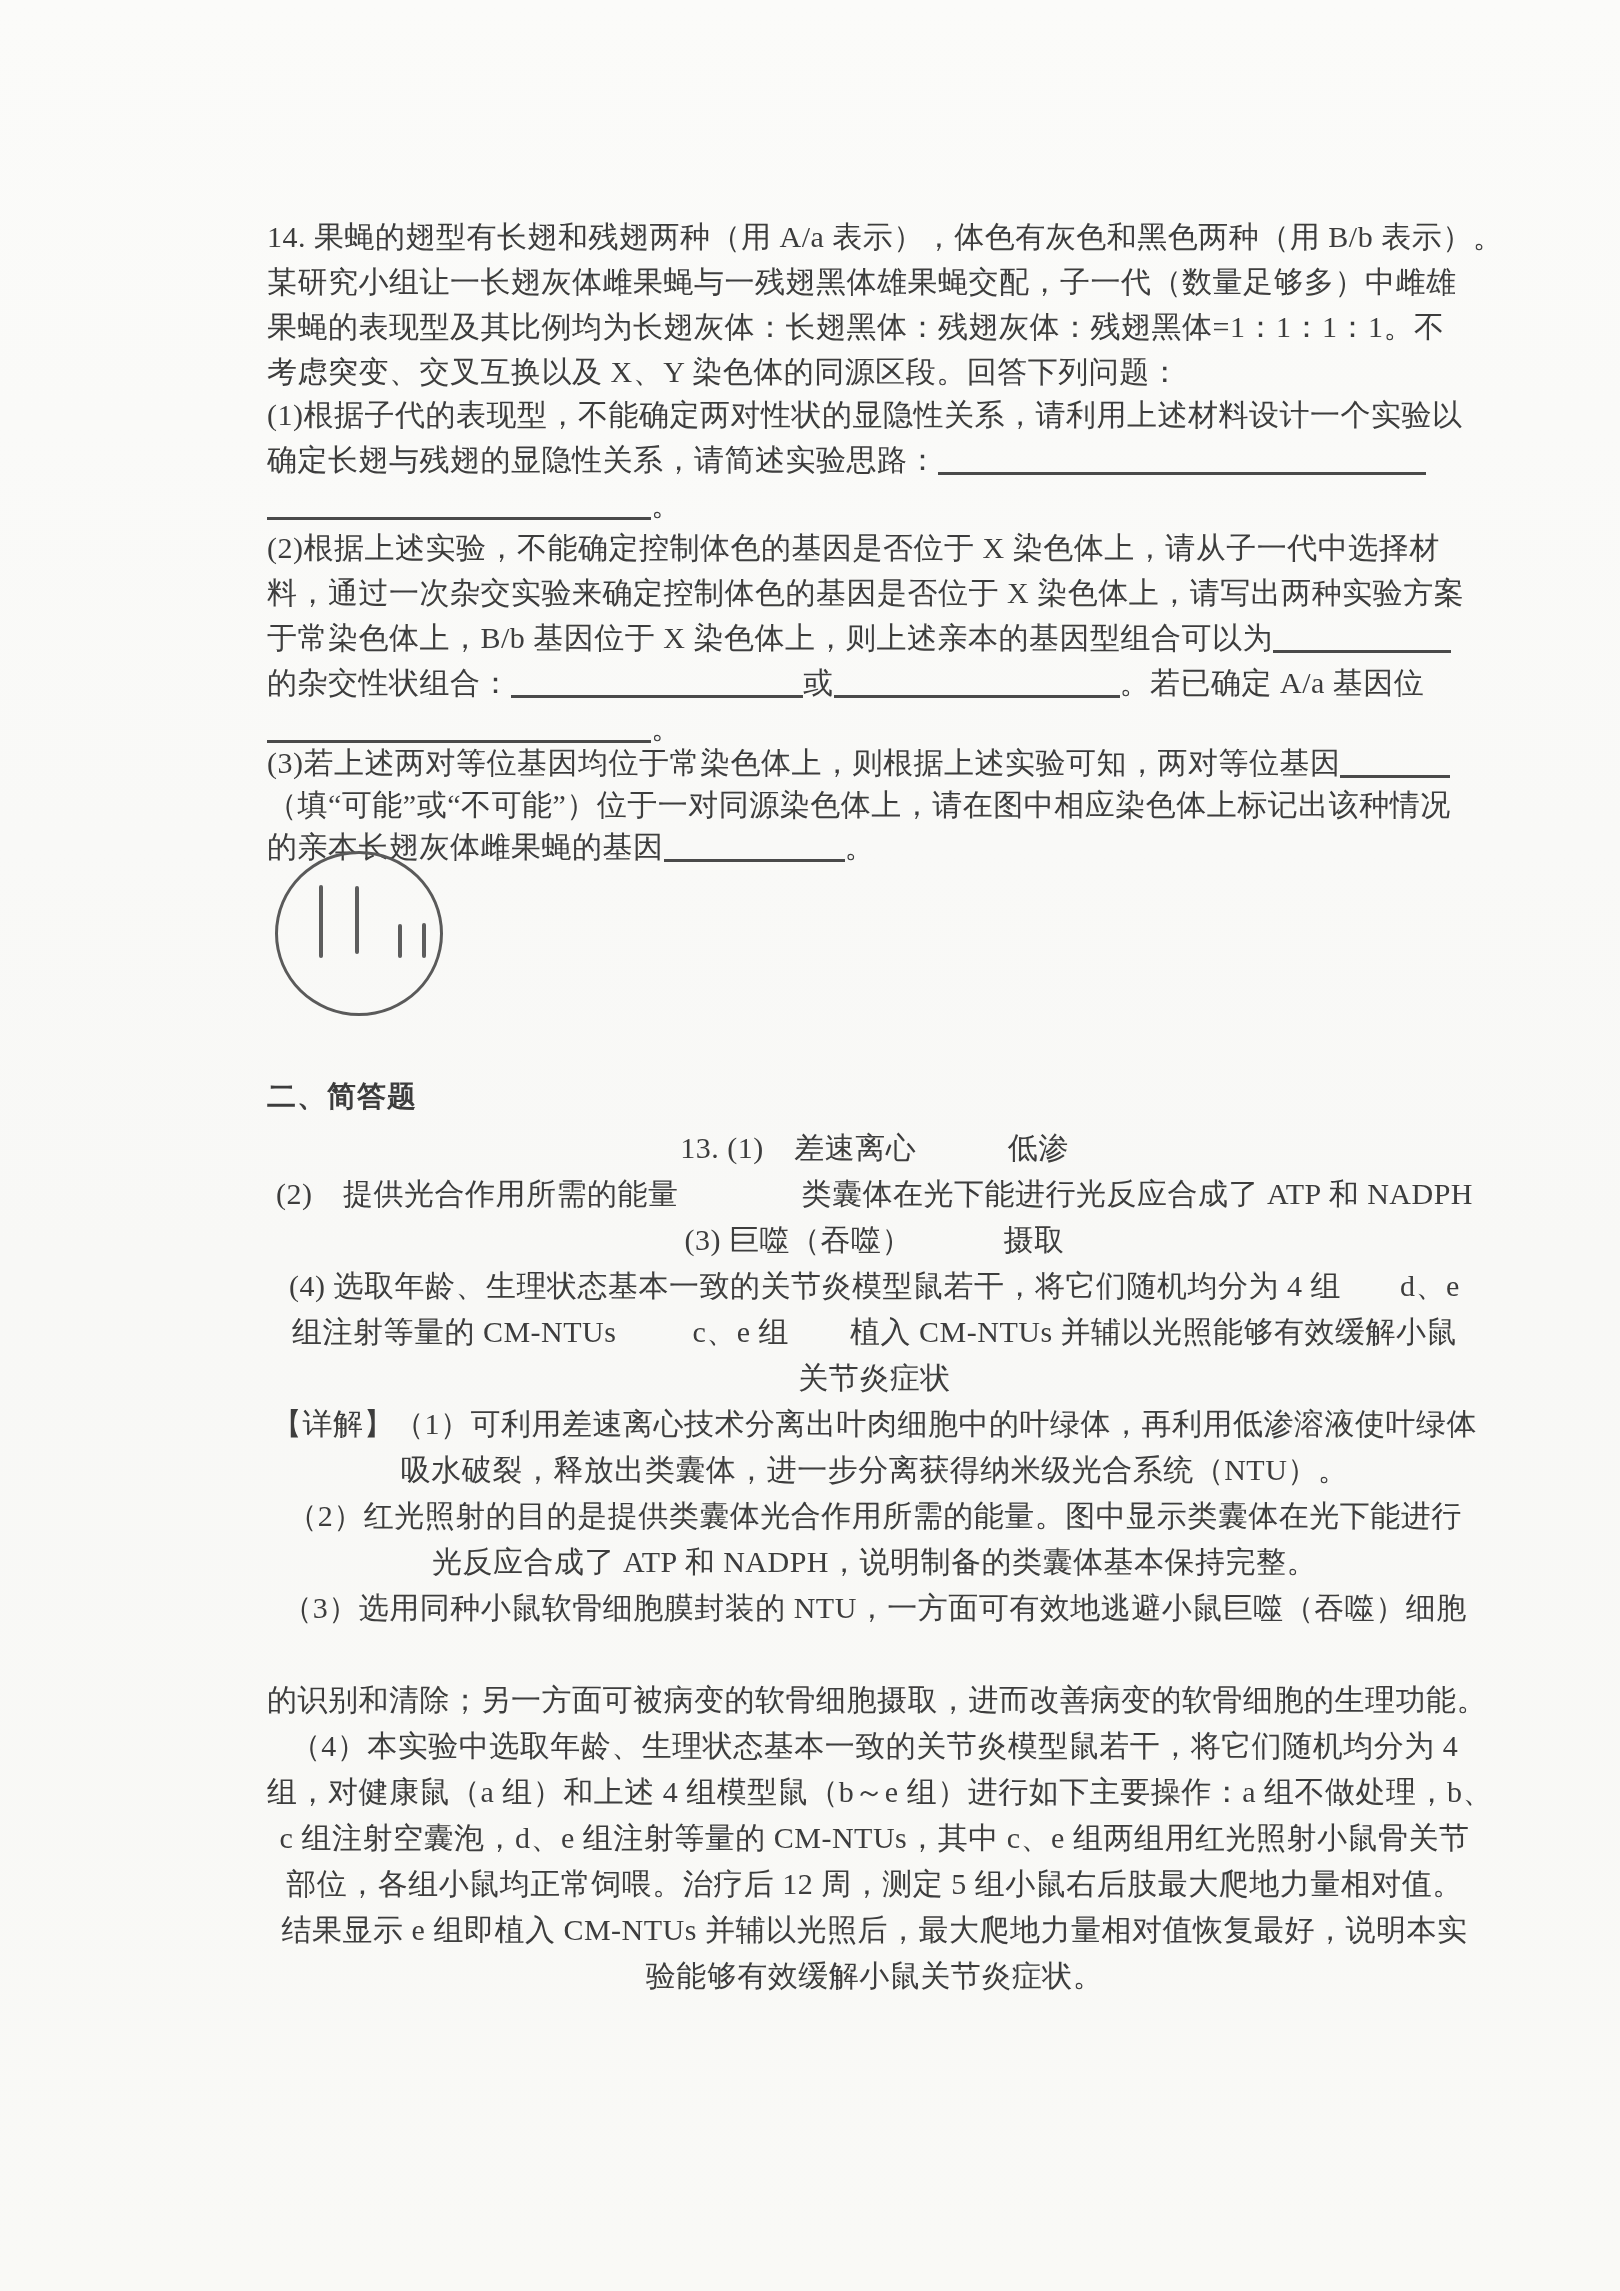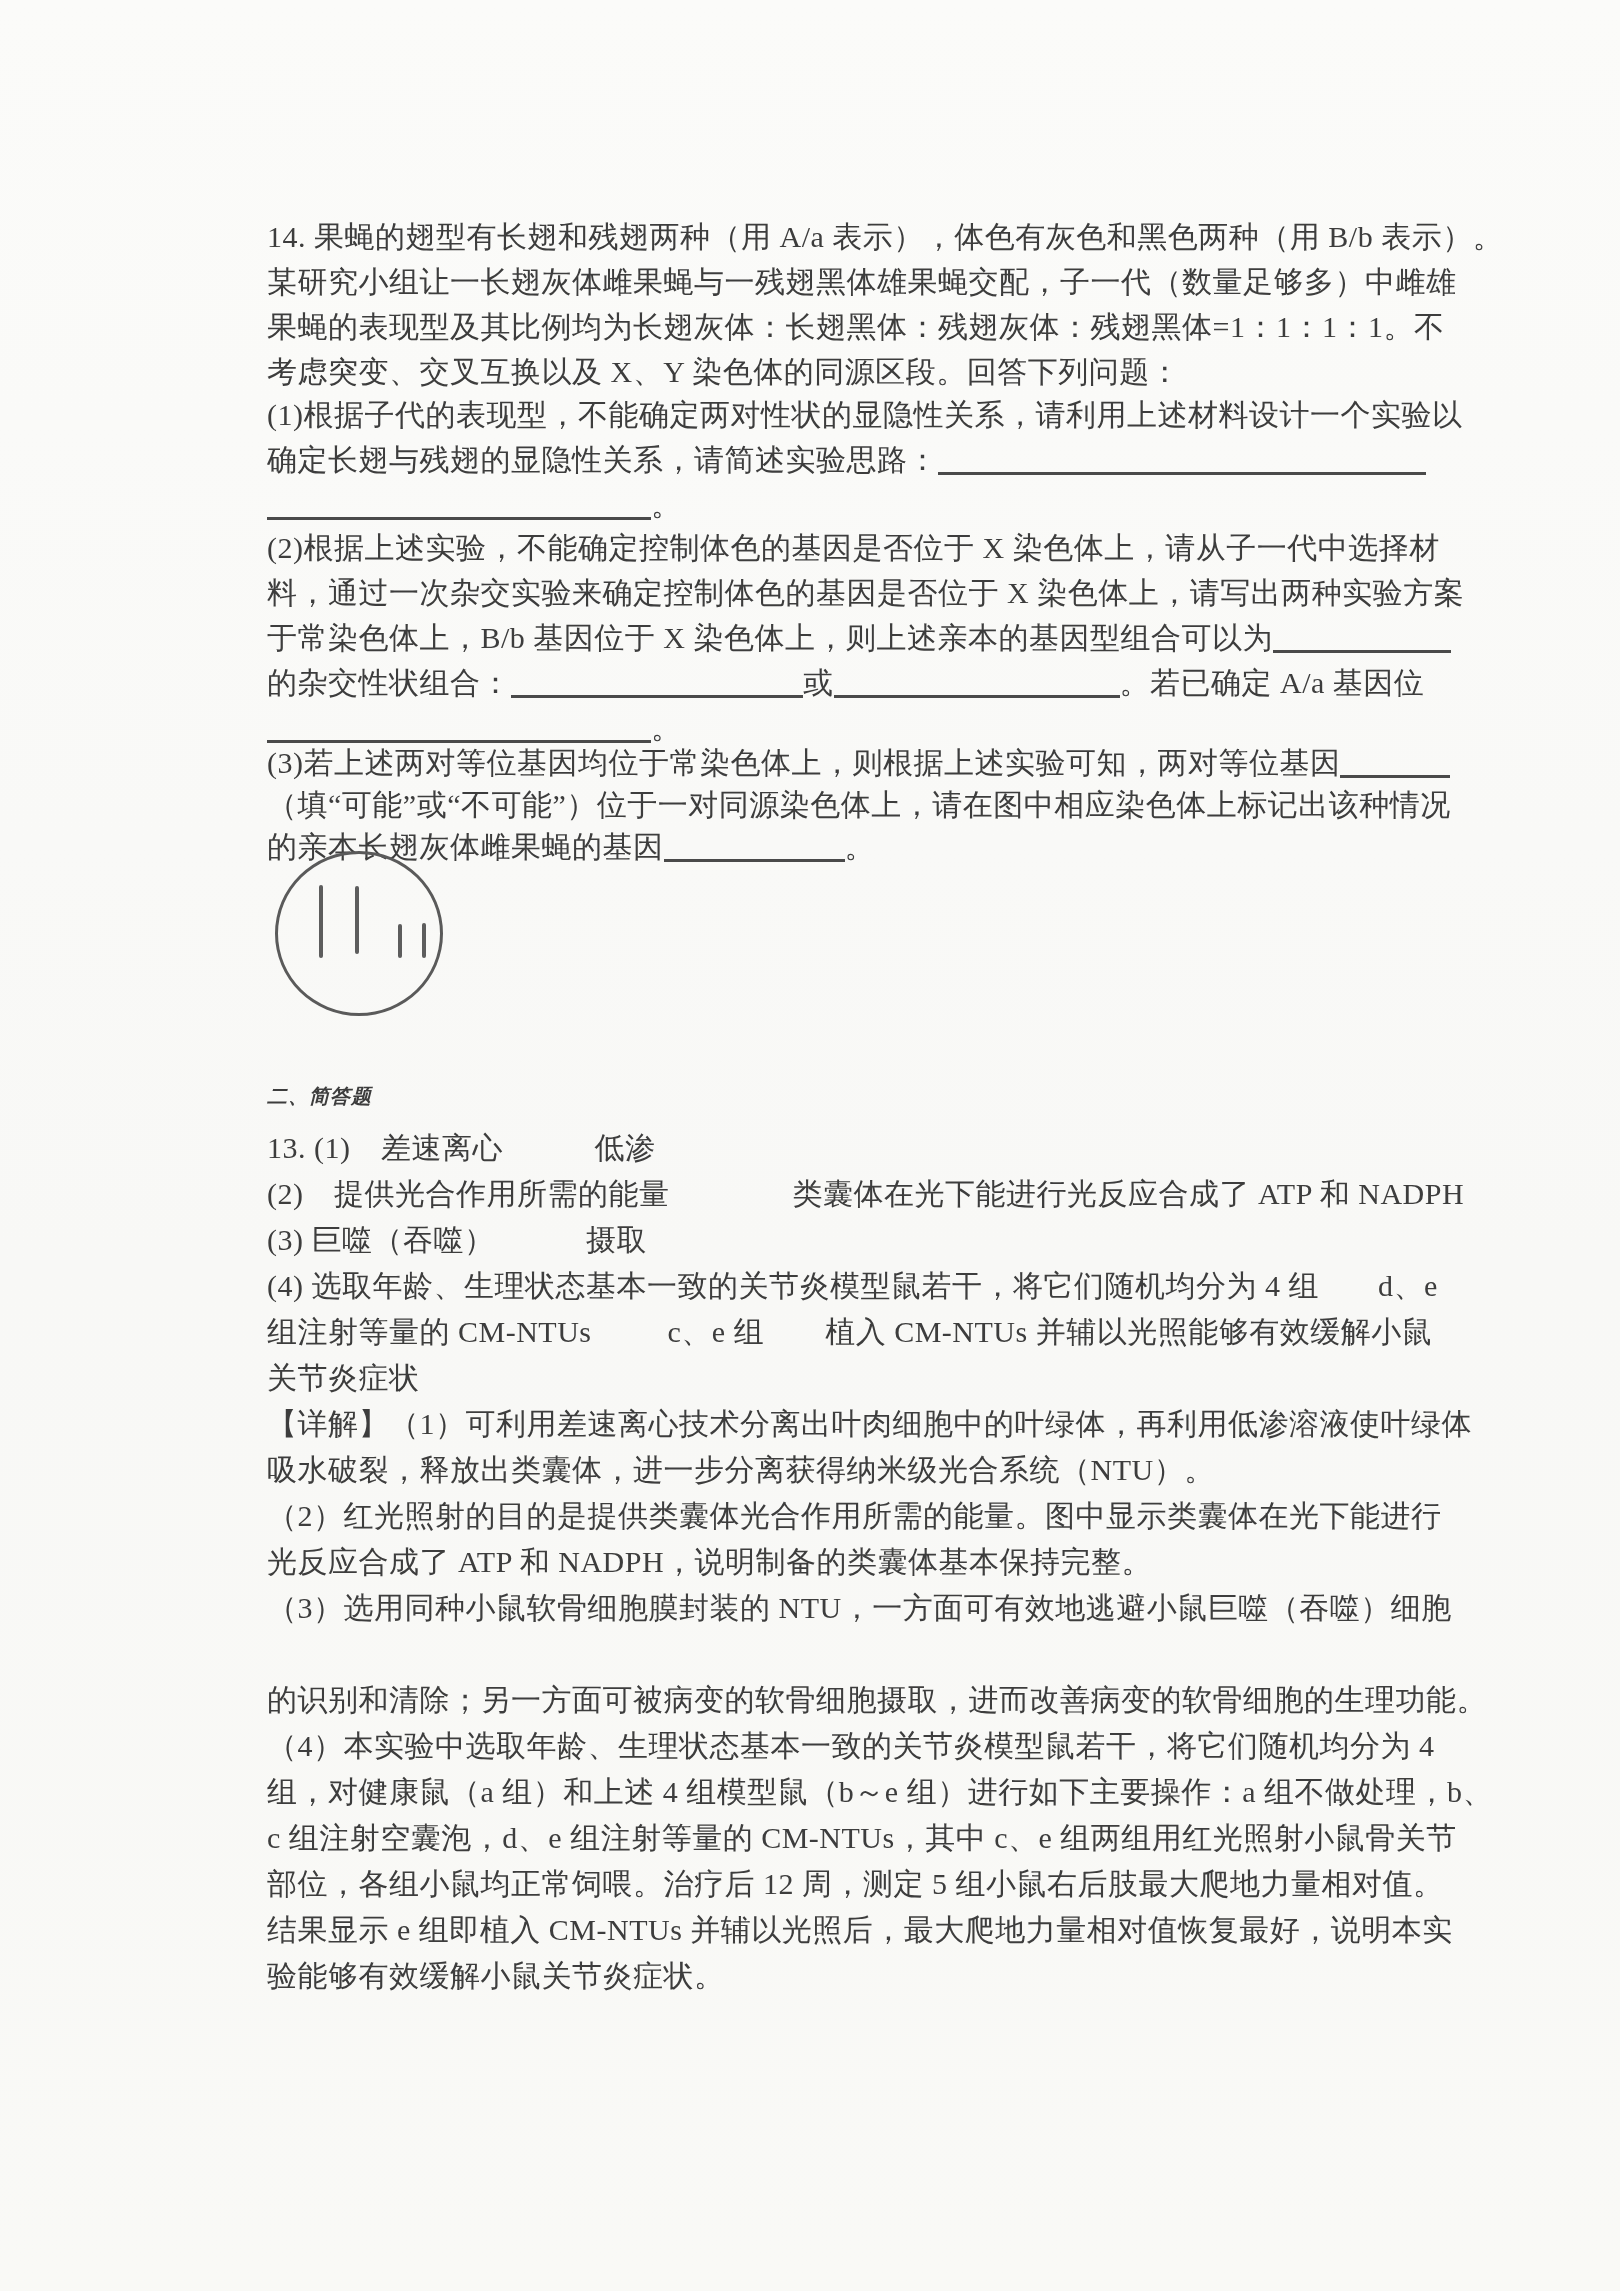--- a/index.html
+++ b/index.html
@@ -8,24 +8,24 @@
     width:1620px;height:2292px;position:relative;
     background:#f9f9f7;
     font-family:"Liberation Serif","DejaVu Serif",serif;
     color:#3d3d3d;
   }
   .page{position:absolute;inset:0;background:linear-gradient(180deg,#fbfbf9 0%,#f8f8f6 55%,#f9f9f6 100%);padding-left:48px;}
   section{position:absolute;left:267px;width:1215px;}
   .ln{white-space:nowrap;font-size:30px;letter-spacing:0.5px;}
   .p45 .ln{height:45px;line-height:45px;}
   .p43 .ln{height:42px;line-height:42px;font-family:Liberation Serif, serif;}
-  .p47 .ln{height:46px;line-height:46px;}
+  .p47 .ln{height:46px;line-height:46px;text-align:center;}
   .blank{display:inline-block;height:2.9px;background:#4a4a4a;vertical-align:-4.9px;}
   .gap{display:inline-block;height:1px;}
-  .heading{font-weight:bold;font-size:20px;letter-spacing:1px;font-style:italic;}
+  .heading{font-weight:bold;font-size:29px;letter-spacing:1px;}
   .spacer{height:46px;}
   
   .cell{
     position:absolute;left:275px;top:851px;width:168px;height:165px;
     border:3.9px solid #5a5a5a;border-radius:50%;box-sizing:border-box;
   }
   .chrom{position:absolute;background:#5d5d5d;border-radius:2px;}
   .ch-l1{left:41px;top:31px;width:3.9px;height:73px;}
   .ch-l2{left:77px;top:32px;width:3.9px;height:68px;}
   .ch-s1{left:120px;top:70px;width:3.9px;height:34px;}

